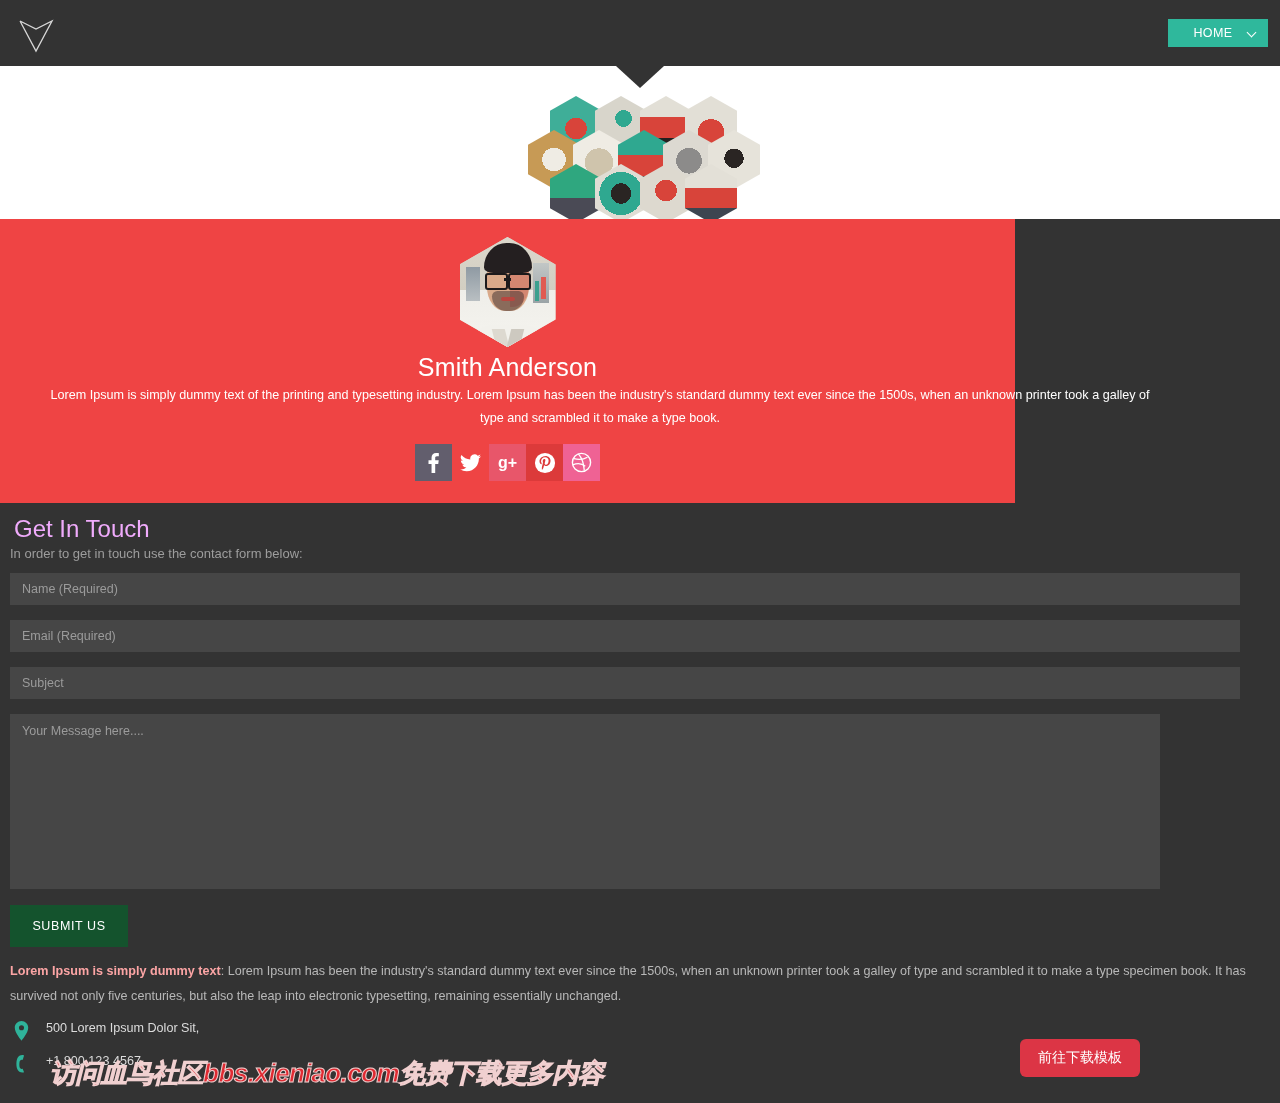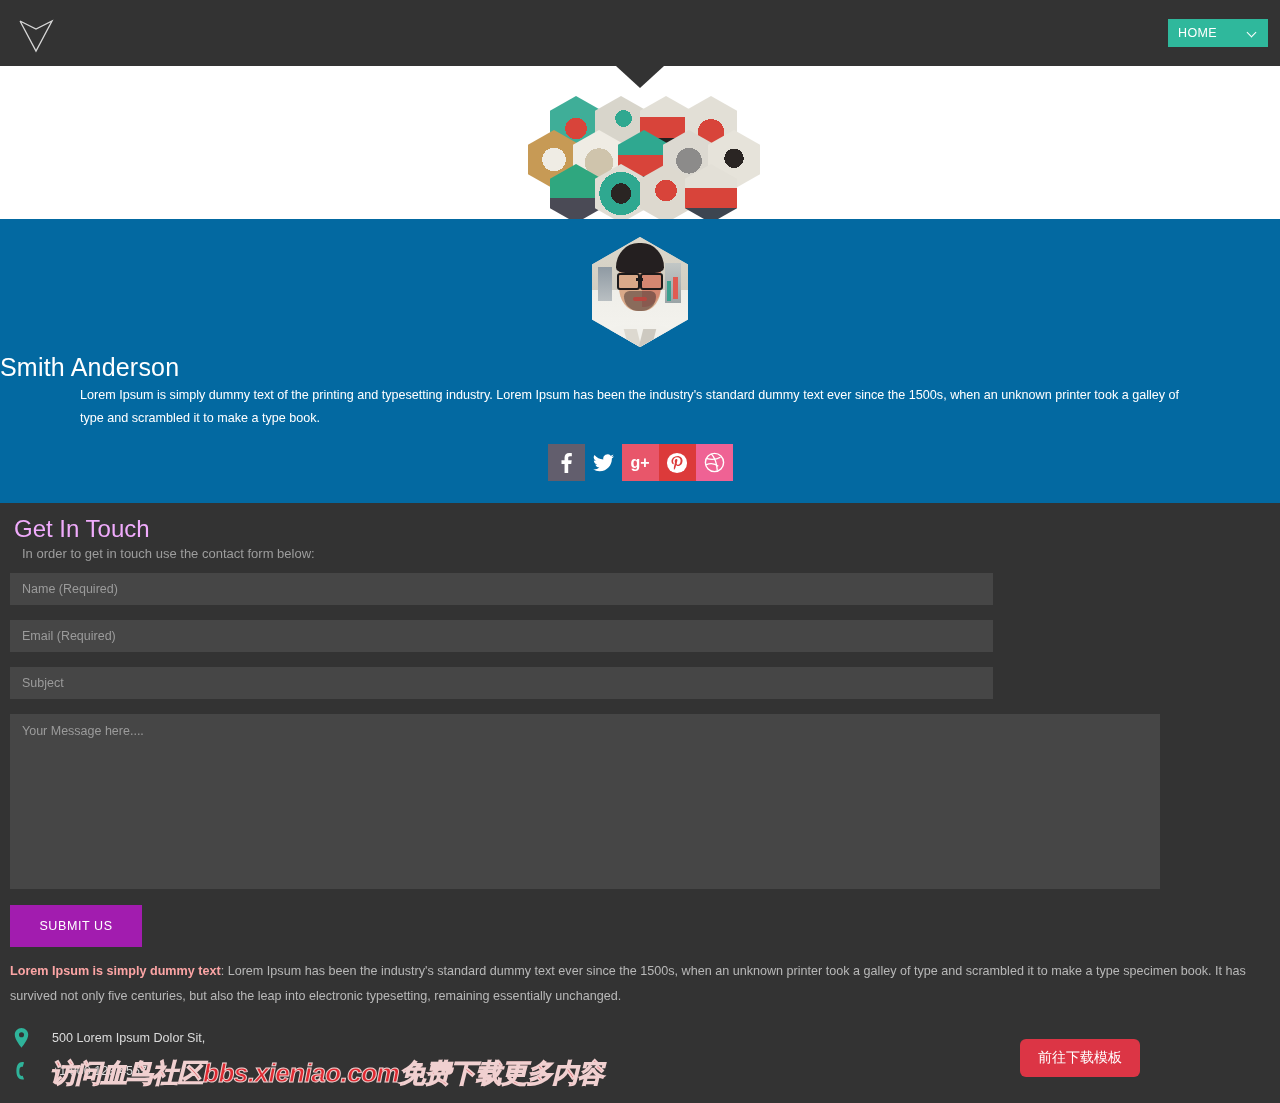--- a/index.html
+++ b/index.html
@@ -40,21 +40,21 @@
     color: #ffffff;
     font-family: "Liberation Sans", sans-serif;
     font-size: 12.5px;
     letter-spacing: 0.4px;
     display: flex;
     align-items: center;
     padding: 0 9px;
     position: relative;
     cursor: pointer;
   }
-  .nav-select .nav-label { flex: 1; }
+  .nav-select .nav-label { flex: 1; text-align: center; }
   .nav-select .chev {
     width: 10px; height: 10px;
     position: relative;
   }
   .nav-select .chev::before {
     content: "";
     position: absolute;
     left: 0; top: 1px;
     width: 6px; height: 6px;
     border-right: 1.6px solid #fff;
@@ -92,23 +92,24 @@
     position: absolute;
     width: 52px;
     height: 59px;
     clip-path: polygon(50% 0%, 100% 25%, 100% 75%, 50% 100%, 0% 75%, 0% 25%);
     background-size: cover;
     background-position: center;
   }
 
   
   .profile-band {
-    width: 1280px;
-    background: #0369a1;
+    width: 1015px;
+    background: #ef4444;
     padding: 18px 0 22px 0;
+    text-align: center;
     position: relative;
   }
   .avatar-hex {
     width: 96px;
     height: 110px;
     margin: 0 auto 6px auto;
     clip-path: polygon(50% 0%, 100% 25%, 100% 75%, 50% 100%, 0% 75%, 0% 25%);
     position: relative;
     overflow: hidden;
     background: #d9d5ca;
@@ -240,25 +241,25 @@
   }
   .contact-title {
     color: #f0abfc;
     font-size: 24px;
     font-weight: normal;
     margin: 0 0 3px 4px;
   }
   .contact-sub {
     color: #9d9d9d;
     font-size: 13px;
-    margin: 0 0 12px 12px;
+    margin: 0 0 12px 0;
   }
   .field {
     display: block;
-    width: 983px;
+    width: 1230px;
     height: 32px;
     background: #464646;
     border: none;
     outline: none;
     color: #d6d6d6;
     font-family: "Liberation Sans", sans-serif;
     font-size: 12.5px;
     padding: 0 12px;
     margin-bottom: 15px;
   }
@@ -272,23 +273,23 @@
     outline: none;
     color: #d6d6d6;
     font-family: "Liberation Sans", sans-serif;
     font-size: 12.5px;
     padding: 10px 12px;
     margin-bottom: 16px;
     resize: none;
   }
   .field-area::placeholder { color: #9b9b9b; opacity: 1; }
   .submit-btn {
-    width: 132px;
+    width: 118px;
     height: 42px;
-    background: #a21caf;
+    background: #14532d;
     border: none;
     color: #ffffff;
     font-family: "Liberation Sans", sans-serif;
     font-size: 12.5px;
     letter-spacing: 0.6px;
     cursor: pointer;
     margin-bottom: 12px;
   }
 
   
@@ -298,23 +299,23 @@
     line-height: 25px;
     width: 1270px;
     margin: 0 0 12px 0;
   }
   .footer-para b { color: #fca5a5; font-weight: bold; margin-top: 32px; }
 
   
   .contact-details { position: relative; }
   .cd-row {
     display: flex;
-    align-items: center;
+    align-items: flex-start;
     height: 33px;
-    gap: 20px;
+    gap: 14px;
   }
   .cd-icon {
     width: 22px;
     display: flex;
     justify-content: center;
     align-items: center;
     color: #2fb39a;
   }
   .cd-text { color: #dcdcdc; font-size: 12.6px; }
 

